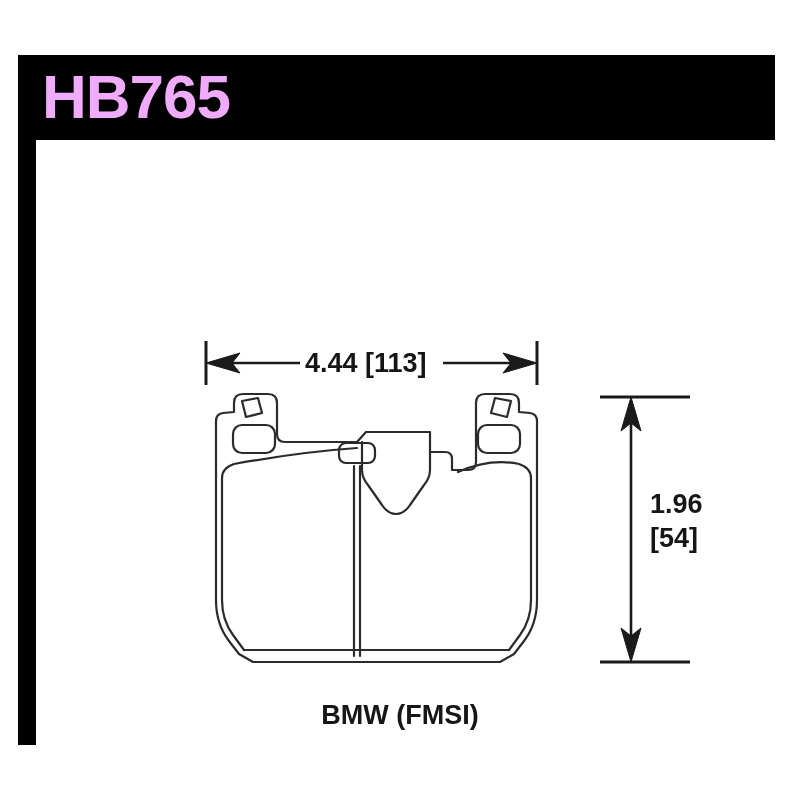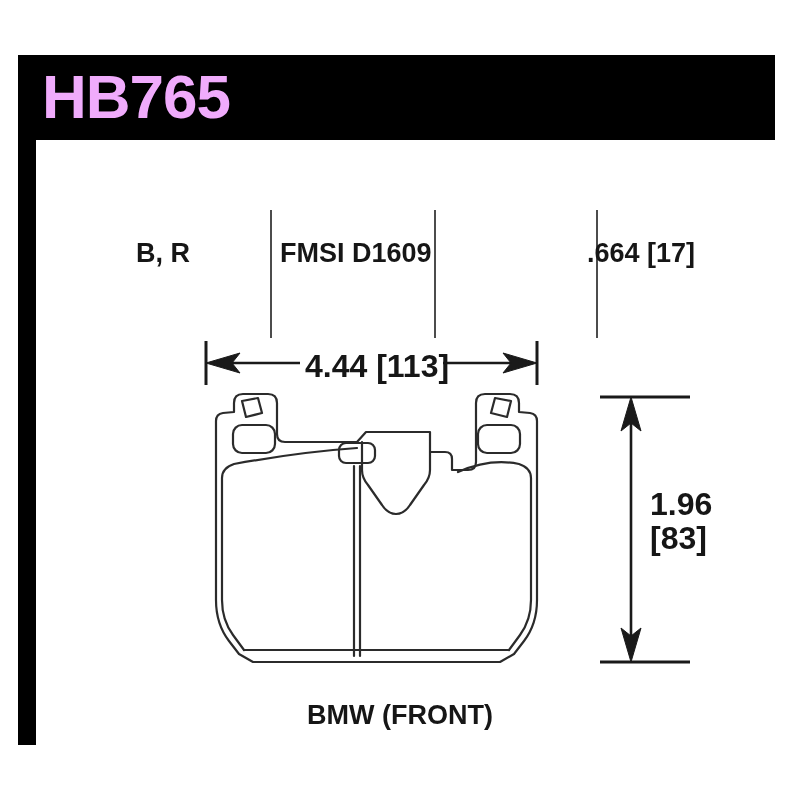--- a/index.html
+++ b/index.html
@@ -62,49 +62,38 @@
 
   .caption{
     position:absolute; left:0; top:700px; width:800px;
     text-align:center;
     font-size:27px; font-weight:bold; color:#161616;
     font-family:"Liberation Sans", sans-serif;
   }
 
   .dim-label{
     position:absolute;
-    font-size:32px; font-weight:bold; color:#161616;
+    font-size:27px; font-weight:bold; color:#161616;
     white-space:nowrap;
     font-family:"Liberation Sans", sans-serif;
   }
   .dim-h{ left:305px; top:348px; }
   .dim-v{ left:650px; top:487px; text-align:left; line-height:34px;}
 </style>
 </head>
 <body>
 
 <div class="frame">
 
   <div class="header-bar">
     <div class="header-title">HB765</div>
   </div>
 
   <div class="left-bar"></div>
 
-  <div class="spec-row">
-    <div class="divider div-1"></div>
-    <div class="divider div-2"></div>
-    <div class="divider div-3"></div>
-
-    <div class="spec-cell cell-compound">B, R</div>
-
-    <div class="spec-cell cell-fmsi">FMSI D1609</div>
-
-    <div class="spec-cell cell-thick">.664 [17]</div>
-  </div>
 </div>
 
 <div class="drawing">
 <svg width="800" height="800" viewBox="0 0 800 800" xmlns="http://www.w3.org/2000/svg">
   <g fill="none" stroke="#2b2b2b" stroke-width="2.2" stroke-linejoin="round" stroke-linecap="round">
 
     <path d="
       M 216 446
       L 216 421
       Q 216 414 223 413
@@ -206,16 +195,16 @@
 
     <polygon points="631,662 621,628 631,636 641,628"></polygon>
   </g>
 </svg>
 </div>
 
 <div class="dim-label dim-h">4.44 [113]</div>
 
 <div class="dim-label dim-v">
   <div>1.96</div>
-  <div>[83]</div>
+  <div>[54]</div>
 </div>
 
-<div class="caption">BMW (FRONT)</div>
+<div class="caption">BMW (FMSI)</div>
 
 </body></html>

